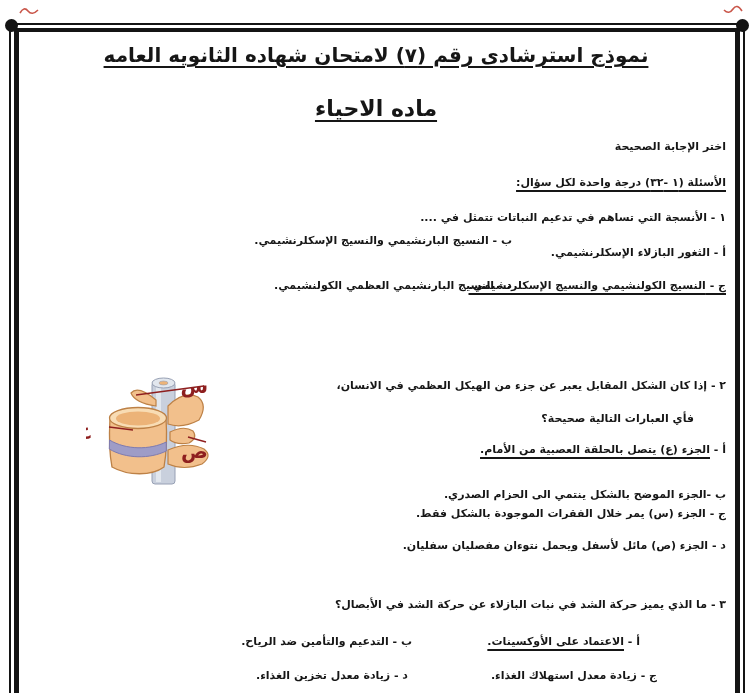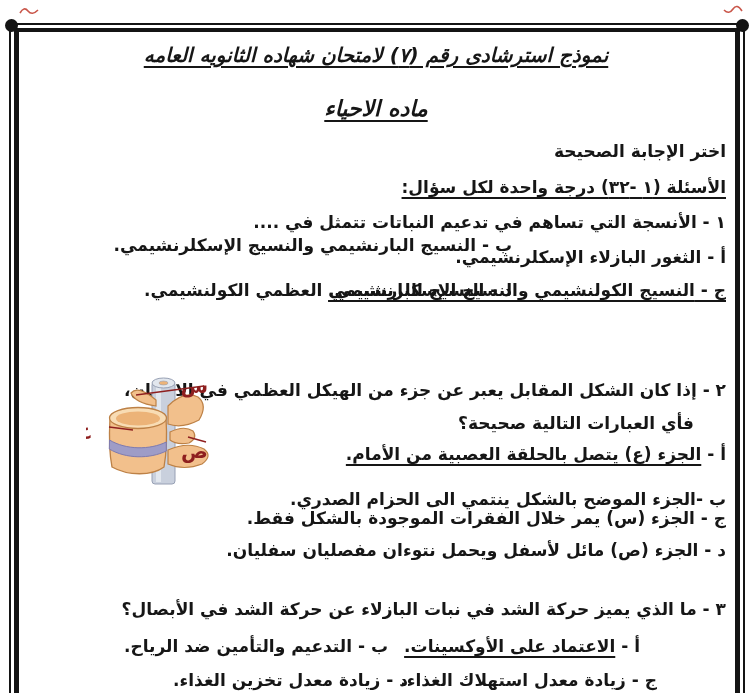--- a/index.html
+++ b/index.html
@@ -11,22 +11,22 @@
   }
   .frame-a{position:absolute;left:9px;right:7px;top:23px;bottom:-4px;
     border:2px solid var(--ink,#141414);border-bottom:none;}
   .frame-b{position:absolute;left:14px;right:12px;top:28px;bottom:-4px;
     border-top:4px solid var(--ink,#141414);
     border-left:5px solid var(--ink,#141414);
     border-right:5px solid var(--ink,#141414);}
   .knob{position:absolute;width:13px;height:13px;border-radius:50%;background:var(--ink,#141414);top:19px;}
   .knob.l{left:5px}
   .knob.r{right:3px}
-  .ln{position:absolute;white-space:nowrap;font-size:17px;line-height:1.35;text-align:center;}
-  .center{left:0;right:0;text-align:center;font-style:italic;}
+  .ln{position:absolute;white-space:nowrap;font-size:11px;line-height:1.35;text-align:center;}
+  .center{left:0;right:0;text-align:center;}
   .u{text-decoration:underline;text-decoration-thickness:1.6px;text-underline-offset:4px;}
   .title{font-size:20px;}
   .subject{font-size:22px;}
   .redmark{position:absolute;opacity:.85}
   .diagram{position:absolute;left:86px;top:372px;width:152px;height:122px;}
 </style>
 </head>
 <body>
 
 <svg class="redmark" style="left:18px;top:3px" width="22" height="14" viewBox="0 0 22 14">
@@ -117,21 +117,21 @@
   <text x="122" y="21" font-size="20" fill="var(--label_red,#8e1f1f)" font-weight="bold">س</text>
   <text x="4" y="62" font-size="20" fill="var(--label_red,#8e1f1f)" font-weight="bold">ع</text>
   <text x="122" y="86" font-size="20" fill="var(--label_red,#8e1f1f)" font-weight="bold">ص</text>
 </svg>
 
 <div class="ln" style="top:598px;right:26px">٣ - ما الذي يميز حركة الشد في نبات البازلاء عن حركة الشد في الأبصال؟</div>
 
 <div class="ln" style="top:635px;right:112px">
   <span>أ - </span><span class="u">الاعتماد على الأوكسينات.</span>
 </div>
-<div class="ln" style="top:635px;right:364px">
+<div class="ln" style="top:635px;right:340px">
   <span>ب - </span><span>التدعيم والتأمين ضد الرياح.</span>
 </div>
 <div class="ln" style="top:669px;right:95px">
   <span>ج - </span><span>زيادة معدل استهلاك الغذاء.</span>
 </div>
 <div class="ln" style="top:669px;right:344px">
   <span>د - </span><span>زيادة معدل تخزين الغذاء.</span>
 </div>
 
 </body></html>

